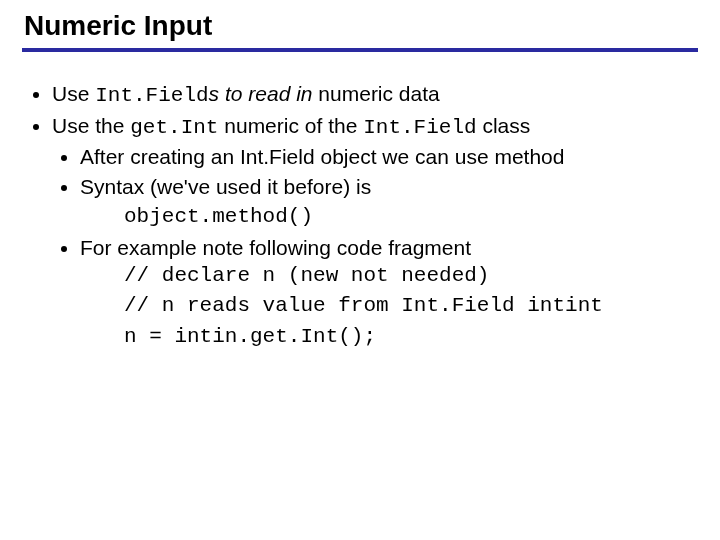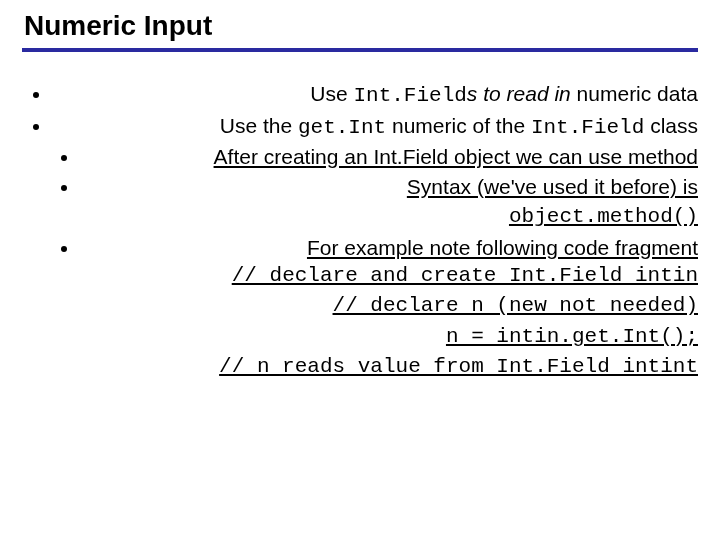--- a/index.html
+++ b/index.html
@@ -32,29 +32,29 @@
     background: var(--rule-color);
     margin: 0 0 28px 0;
   }
   ul.outer {
     list-style: disc;
     margin: 0;
     padding-left: 30px;
     font-size: 21px;
     line-height: 1.35;
   }
-  ul.outer > li { margin-bottom: 2px; text-align: right; }
+  ul.outer > li { margin-bottom: 2px; }
   ul.inner {
     list-style: disc;
     margin: 0;
     padding-left: 28px;
   }
-  ul.inner > li { margin-bottom: 2px; text-decoration: underline; }
+  ul.inner > li { margin-bottom: 2px; }
   .code-block {
-    margin-left: 16px;
+    margin-left: 44px;
   }
   .code-block div { margin-bottom: 2px; }
   code, .mono {
     font-family: "Courier New", Courier, monospace;
   }
   .italic { font-style: italic; }
 </style>
 </head>
 <body>
 
@@ -74,22 +74,21 @@
         </li>
         <li>
           <span>Syntax (we've used it before) is</span>
           <div class="code-block">
             <div><code>object.method()</code></div>
           </div>
         </li>
         <li>
           <span>For example note following code fragment</span>
           <div class="code-block mono">
-            <div>// declare and create Int.Field intin</div>
             <div>// declare n (new not needed)</div>
+            <div>// n reads value from Int.Field intint</div>
             <div>n = intin.get.Int();</div>
-            <div>// n reads value from Int.Field intint</div>
           </div>
         </li>
       </ul>
     </li>
   </ul>
 </div>
 
 </body></html>

